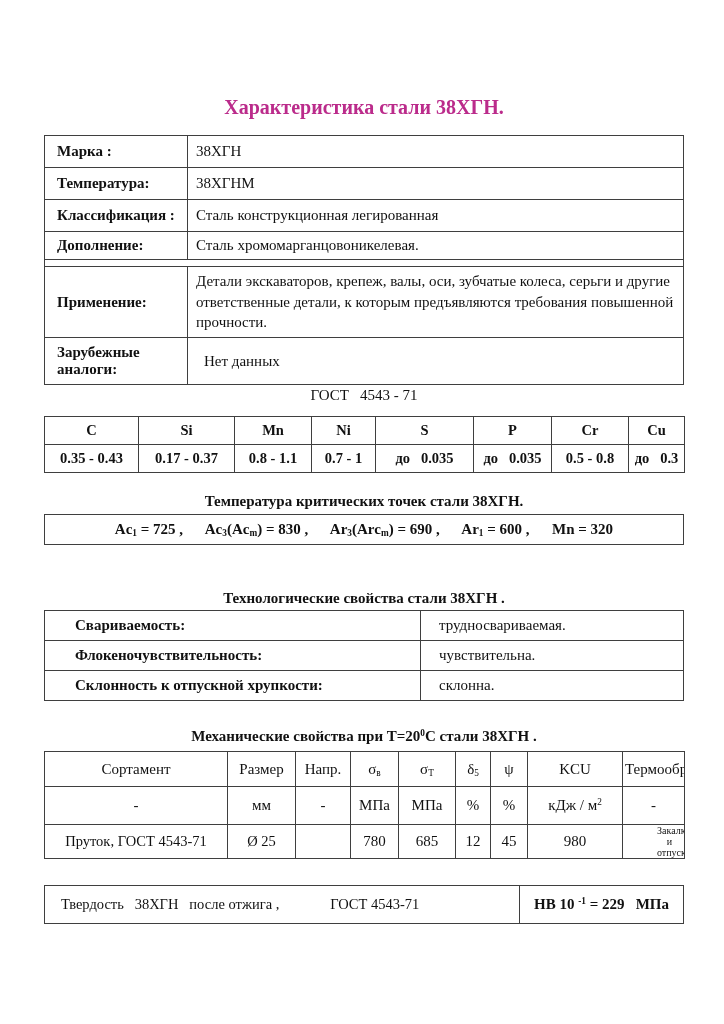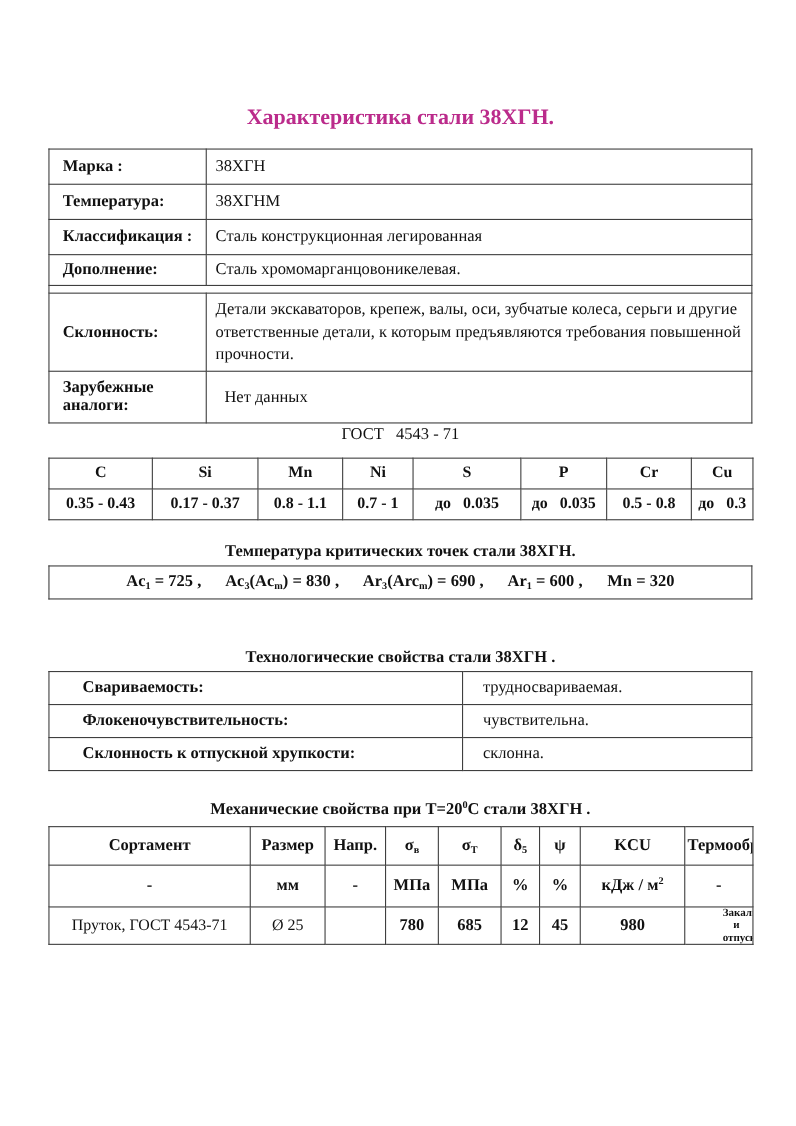--- a/index.html
+++ b/index.html
@@ -95,21 +95,21 @@
   .tech-table { margin-top: 1px; }
   .tech-table td { height: 29px; }
   .tech-table td.lbl { font-weight: bold; padding-left: 30px; }
   .tech-table td.val { padding-left: 18px; }
 
   
   .mech-title { margin-top: 25px; }
   .mech-table { margin-top: 4px; }
   .mech-table td {
     text-align: center;
-    font-weight: bold;
+    font-weight: normal;
     padding: 0 2px;
   }
   .mech-table .hdr td { height: 34px; }
   .mech-table .unit td { height: 37px; }
   .mech-table .dat td { height: 30px; }
   .mech-table td.sortament { font-weight: normal; font-size: 14.5px; }
   .mech-table td.size { font-weight: normal; font-size: 14.5px; }
   .mech-table td.thermo { font-size: 10px; padding-left: 34px; }
 
   
@@ -144,21 +144,21 @@
         <td class="val">Сталь конструкционная легированная</td>
       </tr>
       <tr class="row-dop">
         <td class="lbl">Дополнение:</td>
         <td class="val">Сталь хромомарганцовоникелевая.</td>
       </tr>
       <tr class="row-spacer">
         <td colspan="2"></td>
       </tr>
       <tr class="row-apply">
-        <td class="lbl">Склонность:</td>
+        <td class="lbl">Применение:</td>
         <td class="val">Детали экскаваторов, крепеж, валы, оси, зубчатые колеса, серьги и другие ответственные детали, к которым предъявляются требования повышенной прочности.</td>
       </tr>
       <tr class="row-foreign">
         <td class="lbl">Зарубежные аналоги:</td>
         <td class="val">Нет данных</td>
       </tr>
     </tbody>
   </table>
 
   <div class="chem-subtitle pre">ГОСТ   4543 - 71</div>
@@ -272,14 +272,26 @@
         <td>780</td>
         <td>685</td>
         <td>12</td>
         <td>45</td>
         <td>980</td>
         <td class="thermo">Закалка и отпуск</td>
       </tr>
     </tbody>
   </table>
 
+  <table class="hard-table">
+    <colgroup>
+        <col style="width:475px">
+        <col>
+      </colgroup>
+    <tbody>
+      <tr>
+        <td class="left pre">Твердость   38ХГН   после отжига ,              ГОСТ 4543-71</td>
+        <td class="right pre"><span>НВ 10 </span><sup>-1</sup><span> = 229   МПа</span></td>
+      </tr>
+    </tbody>
+  </table>
 
 </div>
 
 </body></html>

